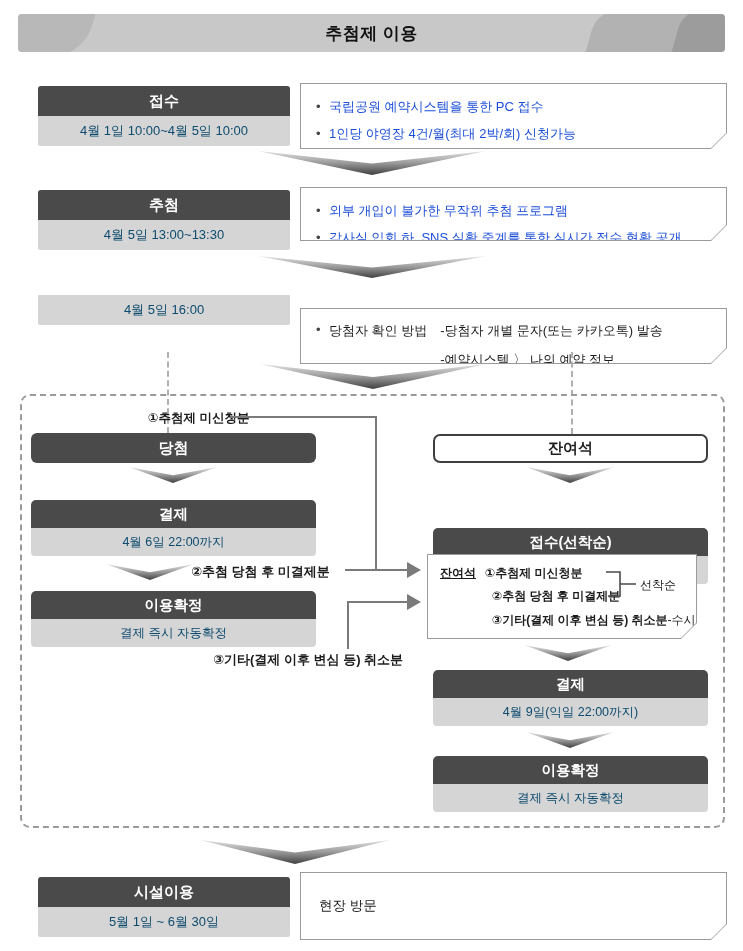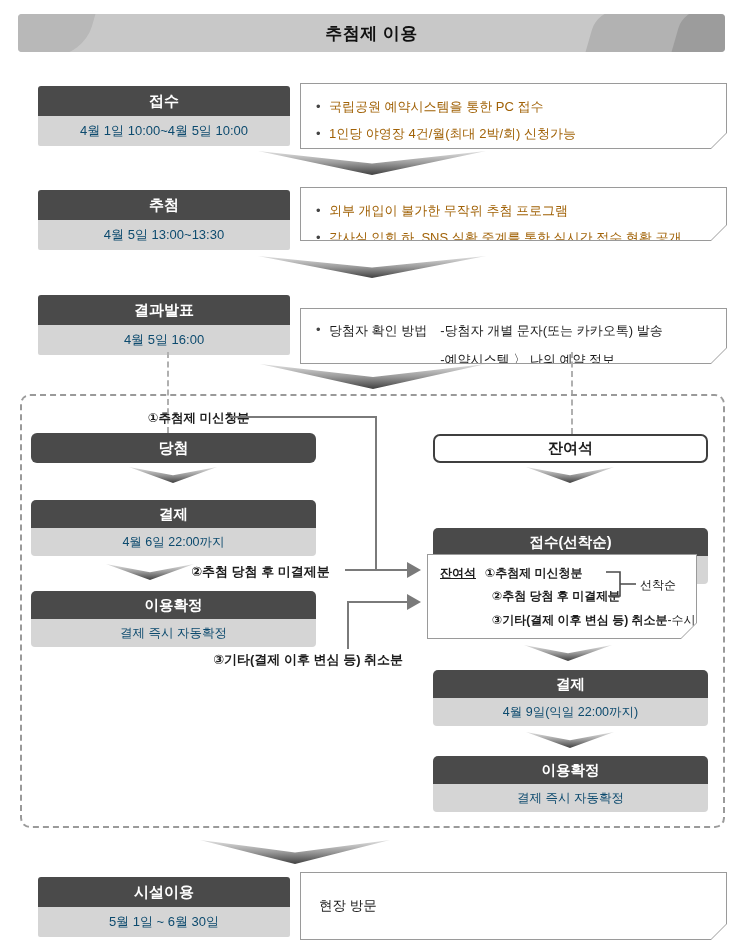--- a/index.html
+++ b/index.html
@@ -26,21 +26,21 @@
   .stage2 .hd{height:28px;font-size:14.5px;border-radius:5px 5px 0 0;}
   .stage2 .sub{height:28px;font-size:12.5px;border-radius:0 0 4px 4px;}
   .col-l{left:31px;width:285px;}
   .col-r{left:433px;width:275px;}
 
   
   .notch{position:absolute;left:300px;width:427px;background:#9a9a9a;
          clip-path:polygon(0 0,100% 0,100% calc(100% - 16px),calc(100% - 16px) 100%,0 100%);}
   .notch .inner{position:absolute;inset:1px;background:#fff;
          clip-path:polygon(0 0,100% 0,100% calc(100% - 15px),calc(100% - 15px) 100%,0 100%);}
-  .bullets{list-style:none;margin:0;padding:10px 8px 0 15px;font-size:13px;line-height:2.05;color:#a16207;}
+  .bullets{list-style:none;margin:0;padding:10px 8px 0 15px;font-size:13px;line-height:2.05;color:#1d4ed8;}
   .bullets li{position:relative;padding-left:13px;white-space:nowrap;}
   .bullets li::before{content:"\2022";position:absolute;left:0;color:#444;}
   .result-row{display:flex;padding:13px 0 0 15px;font-size:13px;}
   .result-label{position:relative;padding-left:13px;white-space:nowrap;flex:0 0 auto;}
   .result-label::before{content:"\2022";position:absolute;left:0;color:#444;}
   .result-items{margin-left:13px;}
   .result-items div{margin-bottom:11px;white-space:nowrap;}
   .facility-inner{display:flex;align-items:center;padding-left:18px;font-size:13.5px;}
 
   
@@ -106,21 +106,20 @@
     <div class="inner">
       <ul class="bullets">
         <li>외부 개입이 불가한 무작위 추첨 프로그램</li>
         <li>감사실 입회 하, SNS 실황 중계를 통한 실시간 접수 현황 공개</li>
       </ul>
     </div>
   </div>
   <div class="chev" style="left:258px;top:256px;width:228px;height:22px"></div>
 
   <div class="stage" style="top:295px">
-    <div class="hd">결과발표</div>
     <div class="sub">4월 5일 16:00</div>
   </div>
   <div class="notch" style="top:308px;height:56px">
     <div class="inner">
       <div class="result-row">
         <span class="result-label">당첨자 확인 방법</span>
         <div class="result-items">
           <div>-당첨자 개별 문자(또는 카카오톡) 발송</div>
           <div>-예약시스템 〉 나의 예약 정보</div>
         </div>

